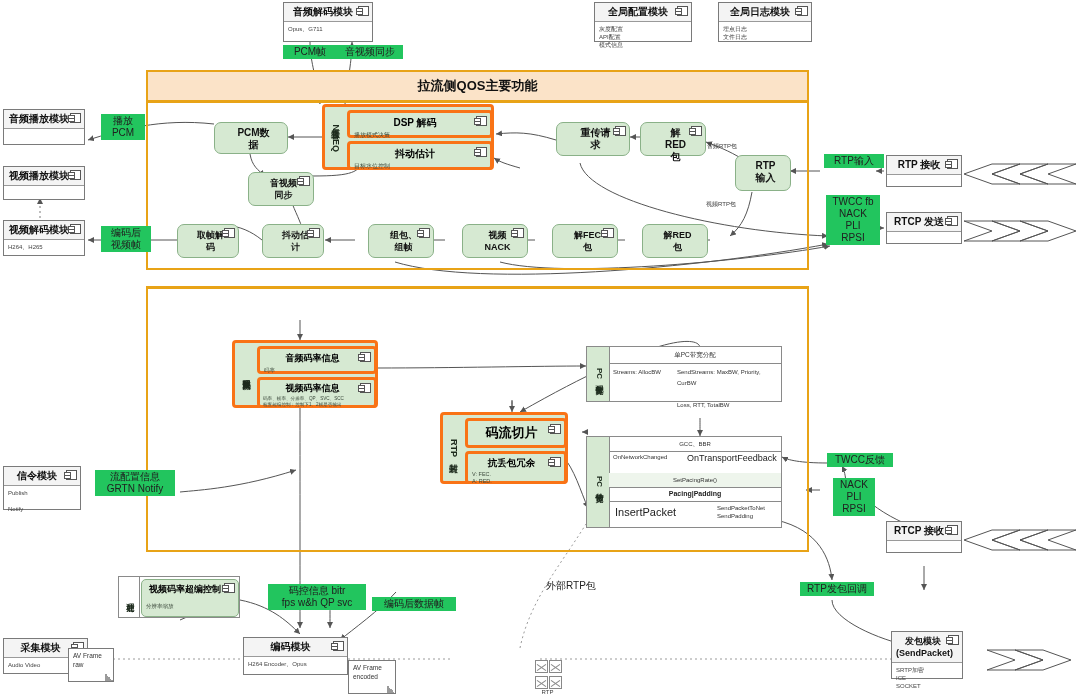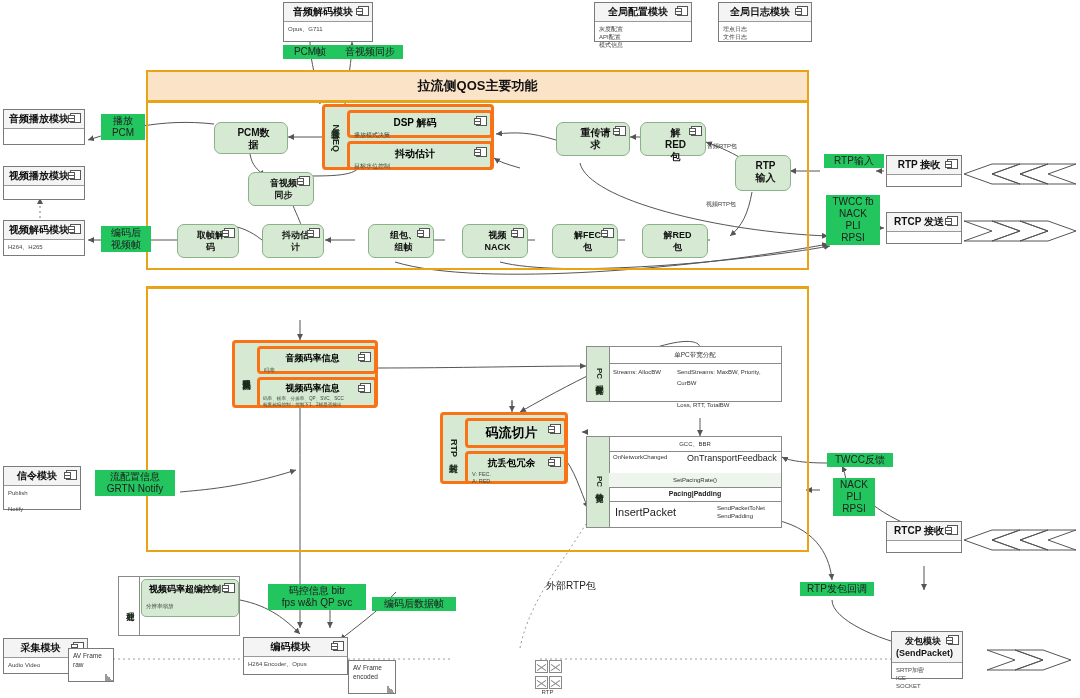--- a/index.html
+++ b/index.html
@@ -382,21 +382,21 @@
                 background:#eef5ec;text-align:center;font-size:6px;color:#333;line-height:14px;">SetPacingRate()</div>
     <div style="position:absolute;left:22px;right:0;top:50px;height:14px;border-bottom:1px solid #8a8a8a;
                 text-align:center;font-size:7px;font-weight:bold;color:#222;line-height:14px;">Pacing|Padding</div>
     <div style="position:absolute;left:22px;right:0;top:64px;bottom:0;">
       <div style="position:absolute;left:6px;top:5px;font-size:11px;color:#222;">InsertPacket</div>
       <div style="position:absolute;left:108px;top:3px;font-size:6px;color:#333;line-height:8px;white-space:pre-line;">SendPacketToNet
 SendPadding</div>
     </div>
   </div>
 
-  <div class="node" style="left:118px;top:576px;width:122px;height:60px;background:#fff;border:1px solid #8a8a8a;">
+  <div class="node" style="left:118px;top:576px;width:122px;height:42px;background:#fff;border:1px solid #8a8a8a;">
     <div class="vstrip" style="width:20px;border-right:1px solid #8a8a8a;">
       <span style="font-size:8px;">前处理</span>
       </div>
     <div class="subrow greenbox" style="left:22px;top:2px;width:98px;height:38px;border-radius:5px;">
       <div style="text-align:center;font-weight:bold;font-size:9px;padding:3px 13px 0 3px;position:relative;">视频码率超编控制<i class="cmp"></i></div>
       <div style="font-size:5.5px;color:#3c4a3c;padding:7px 4px 0;">分辨率缩放</div>
     </div>
   </div>
 
   <div class="tag" style="left:283px;top:45px;width:48px;">PCM帧</div>

